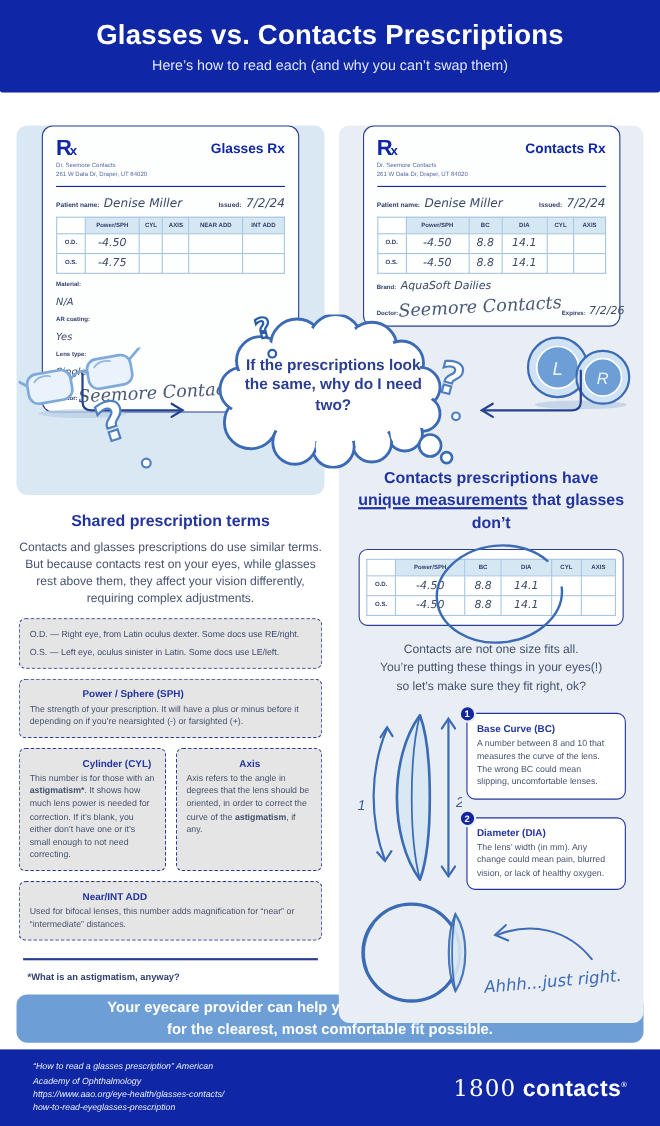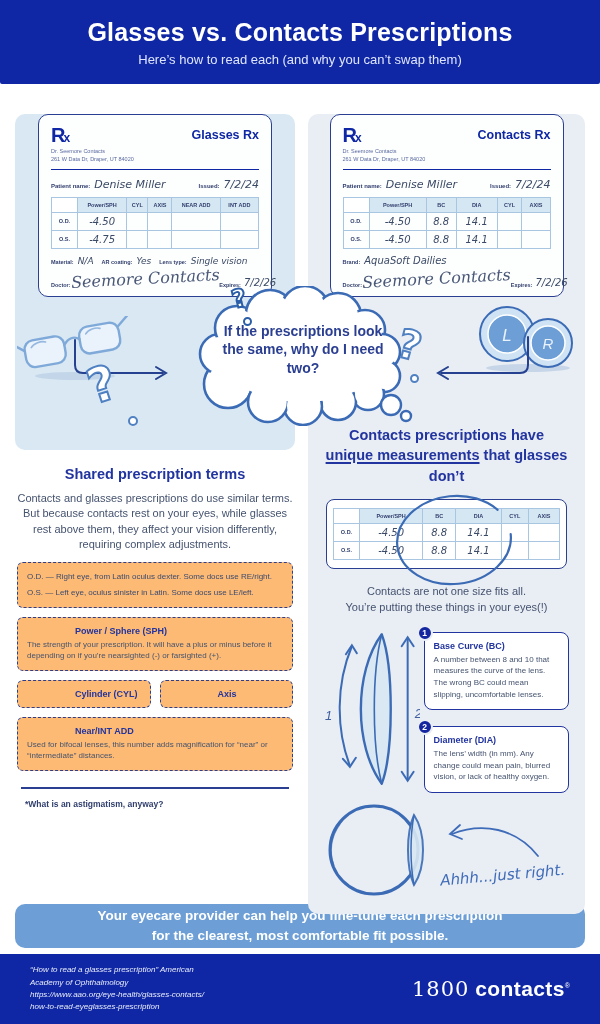--- a/index.html
+++ b/index.html
@@ -35,21 +35,21 @@
   .ml-auto { margin-left:auto; }
   .patient-row { margin-bottom:6px; }
   .patient-row .hand { font-size:11px; }
   .rx-table { width:100%; border-collapse:collapse; }
   .rx-table th, .rx-table td { border:1px solid #a8c6e2; text-align:center; }
   .rx-table th { background:#d6e7f4; font-size:5.5px; color:#32406e; padding:4px 1px; white-space:nowrap; }
   .rx-table th.corner { background:#fff; width:26px; }
   .rx-table td { height:18px; }
   .rx-table td.rl { font-size:5.5px; font-weight:bold; color:#32406e; }
   .rx-table td.hand { font-size:10px; }
-  .opts-row { display:flex; align-items:baseline; gap:8px; margin-top:7px; }
+  .opts-row { display:flex; align-items:baseline; gap:8px; margin-top:7px;flex-direction:column; }
   .opts-row .hand { font-size:9px; }
   .sig-row { display:flex; align-items:flex-end; margin-top:3px; }
   .script { font-family:"DejaVu Serif", serif; font-style:italic; font-size:16px; color:#4a5878;
             transform:rotate(-3deg); white-space:nowrap; }
   .sig-row .hand { font-size:10px; }
   .brand-row { margin-top:6px; }
   .brand-row .hand { font-size:10px; }
 
   
   .glasses-svg { position:absolute; left:2px; top:202px; }
@@ -59,21 +59,21 @@
   .bubble-text { position:absolute; left:28px; top:36px; width:170px; text-align:center;
                  font-size:14px; font-weight:bold; color:#2b3f92; line-height:1.32; }
   .qmark { position:absolute; font-weight:800; color:#fff; -webkit-text-stroke:2px #4f81c2;
            text-stroke:2px #4f81c2; z-index:6; font-family:"DejaVu Sans", sans-serif; }
   .qdot { position:absolute; background:#fff; border:2px solid #4f81c2; border-radius:50%; z-index:6; }
 
   
   .shared { margin-top:16px; padding:0 2px; }
   .sec-h { font-size:14.5px; font-weight:bold; color:#22349f; text-align:center; }
   .intro { margin-top:9px; font-size:11px; color:#45536f; text-align:center; line-height:1.4; }
-  .dash-box { border:1.5px dashed #2b3f92; border-radius:6px; padding:8px 9px; margin-top:9px; background:#fdba74; }
+  .dash-box { border:1.5px dashed #2b3f92; border-radius:6px; padding:8px 9px; margin-top:9px; background:#e5e5e5; }
   .dash-box .line { font-size:8px; color:#3c4a6e; line-height:1.5; }
   .dash-box .t { font-size:9px; font-weight:bold; color:#22349f;padding-left:48px; }
   .dash-box .b { font-size:8px; color:#45536f; line-height:1.45; margin-top:3px; }
   .bi { font-weight:bold; }
   .two-col { display:flex; gap:9px; margin-top:9px; }
   .two-col .dash-box { flex:1; margin-top:0; }
   .divider { border:none; border-top:2px solid #2b3f92; margin:16px 4px 10px; }
   .foot-t { font-size:8.5px; font-weight:bold; color:#32406e; padding-left:8px; }
   .foot-b { font-size:8.5px; color:#45536f; line-height:1.5; margin-top:5px; padding-left:8px; width:94%; }
 
@@ -213,23 +213,25 @@
         </div>
 
         <div class="dash-box">
           <div class="t">Power / Sphere (SPH)</div>
           <div class="b">The strength of your prescription. It will have a plus or minus before it depending on if you’re nearsighted (-) or farsighted (+).</div>
         </div>
 
         <div class="two-col">
           <div class="dash-box">
             <div class="t">Cylinder (CYL)</div>
+            <div class="b"><span>This number is for those with an </span><span class="bi">astigmatism*</span><span>. It shows how much lens power is needed for correction. If it’s blank, you either don’t have one or it’s small enough to not need correcting.</span></div>
           </div>
           <div class="dash-box">
             <div class="t">Axis</div>
+            <div class="b"><span>Axis refers to the angle in degrees that the lens should be oriented, in order to correct the curve of the </span><span class="bi">astigmatism</span><span>, if any.</span></div>
           </div>
         </div>
 
         <div class="dash-box">
           <div class="t">Near/INT ADD</div>
           <div class="b">Used for bifocal lenses, this number adds magnification for “near” or “intermediate” distances.</div>
         </div>
 
         <hr class="divider">
         <div class="foot-t">*What is an astigmatism, anyway?</div>
@@ -343,20 +345,21 @@
               </tbody>
             </table>
             <svg class="ellipse-svg" width="140" height="108" viewBox="0 0 140 108">
               <ellipse cx="69" cy="54" rx="57" ry="44" fill="none" stroke="#3b6bb5" stroke-width="2.2" transform="rotate(-6 69 54)" stroke-linecap="round" stroke-dasharray="290 40"></ellipse>
             </svg>
           </div>
 
           <div class="fit-text">
             <div><span>Contacts are </span><span class="u">not</span><span> one size fits all.</span></div>
             <div>You’re putting these things in your eyes(!)</div>
+            <div>so let’s make sure they fit right, ok?</div>
           </div>
 
           <div class="diagram-row">
             <svg width="96" height="170" viewBox="0 0 96 170">
               <text x="1" y="96" font-size="13" font-style="italic" fill="#3f5f9e">1</text>
               <g stroke="#3b6bb5" stroke-width="2" fill="none" stroke-linecap="round">
                 <path d="M28,22 C12,60 12,105 26,142"></path>
                 <path d="M22,30 L28,21 L33,29"></path>
                 <path d="M19,135 L26,143 L32,134"></path>
               </g>

